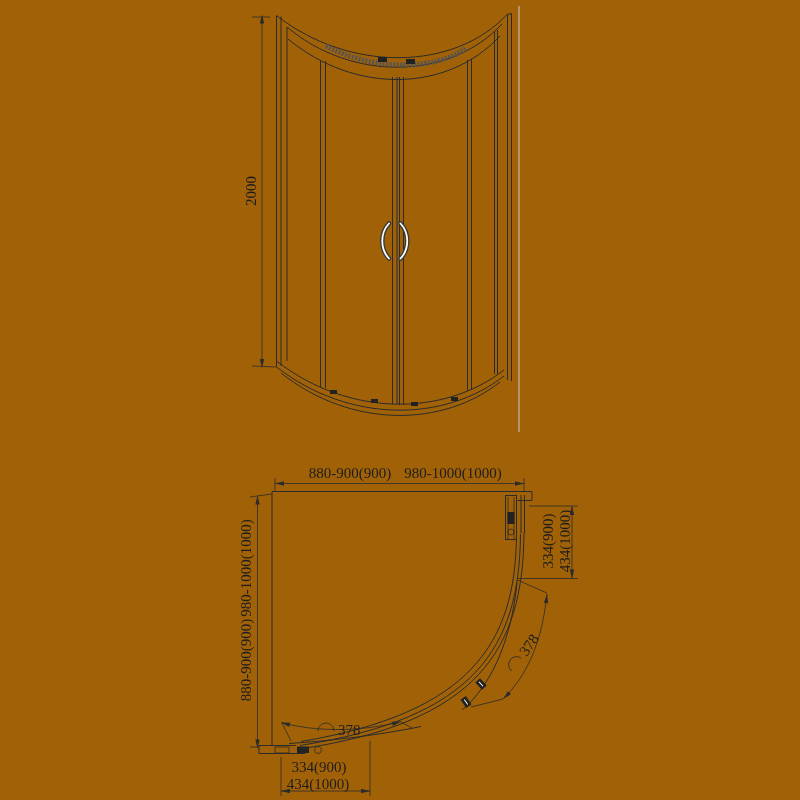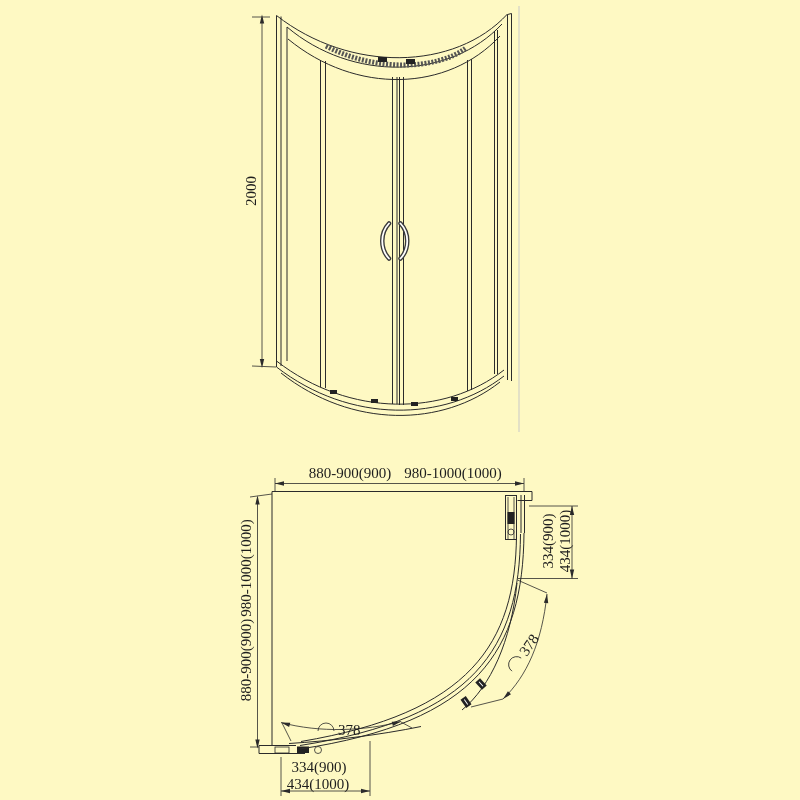--- a/index.html
+++ b/index.html
@@ -1,16 +1,16 @@
 <!DOCTYPE html>
 <html><head>
 <meta charset="utf-8">
 <style>
   html,body{margin:0;padding:0;background:#fff;}
-  .canvas{position:relative;width:800px;height:800px;background:#fef9c3;overflow:hidden;}
+  .canvas{position:relative;width:800px;height:800px;background:#a16207;overflow:hidden;}
   svg{position:absolute;left:0;top:0;}
   .ln{stroke:#2b2b2b;stroke-width:1;fill:none;}
   .thin{stroke:#2b2b2b;stroke-width:0.8;fill:none;}
   .dim{stroke:#2b2b2b;stroke-width:0.8;fill:none;}
   .arr{fill:#2b2b2b;stroke:none;}
   .dark{fill:#222;stroke:none;}
   .proj{stroke:#c9c9c9;stroke-width:1;fill:none;}
   text{font-family:"Liberation Serif","DejaVu Serif",serif;font-size:15px;fill:#1d1d1d;}
 </style>
 </head>

